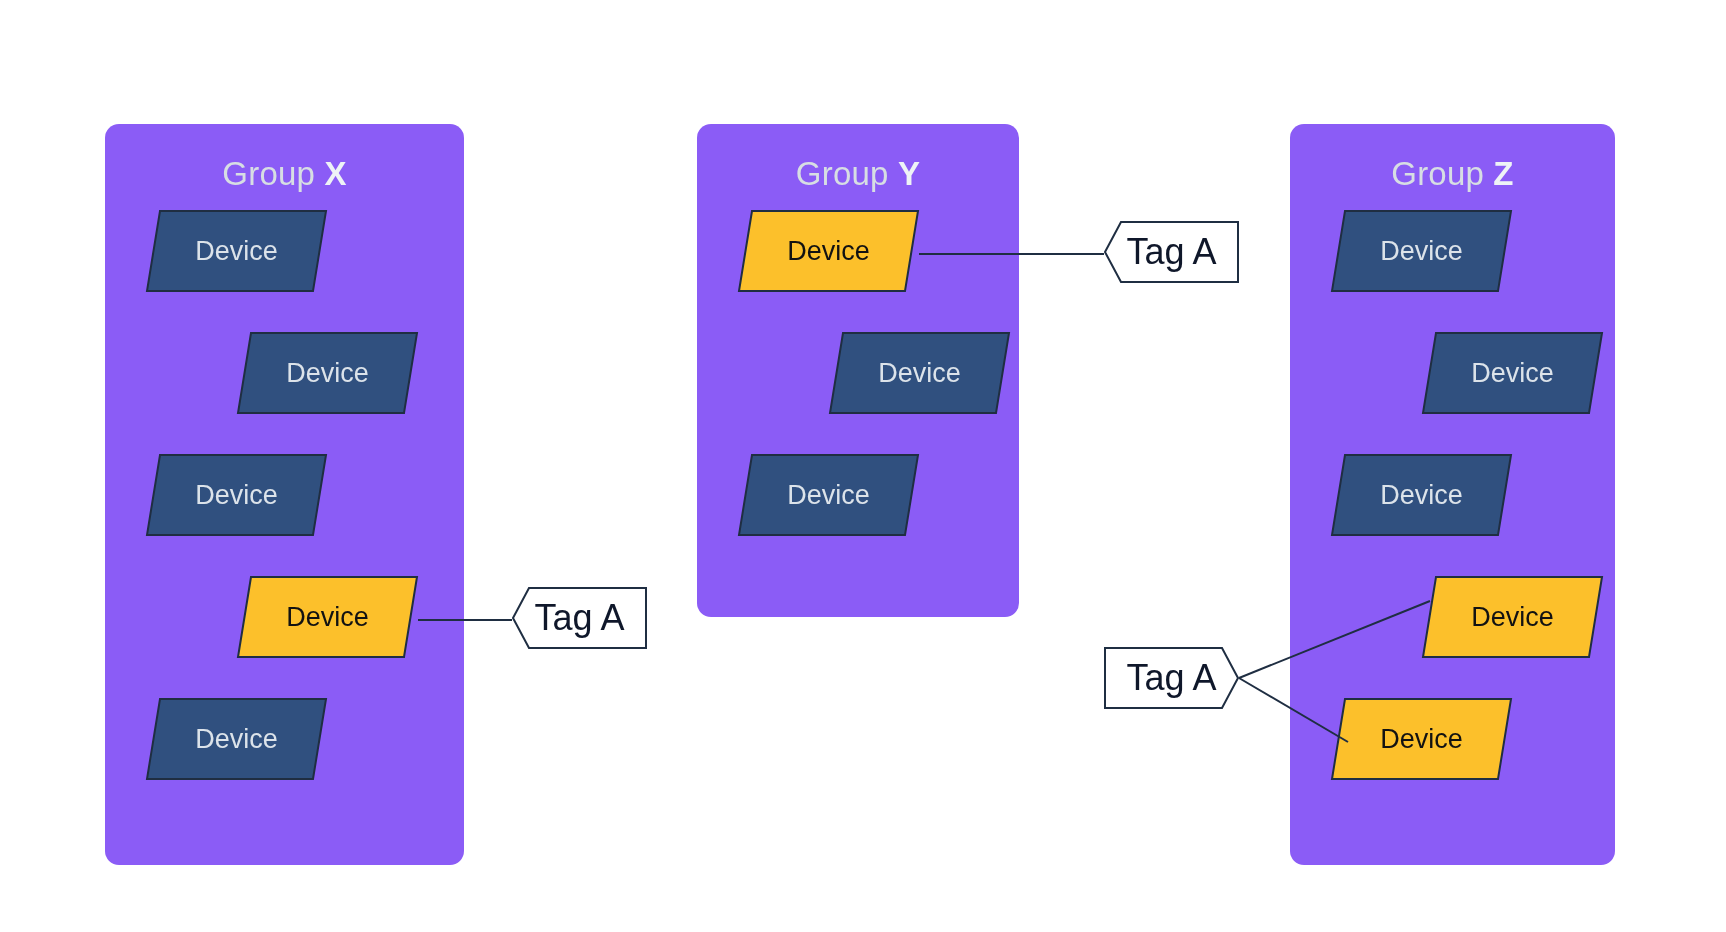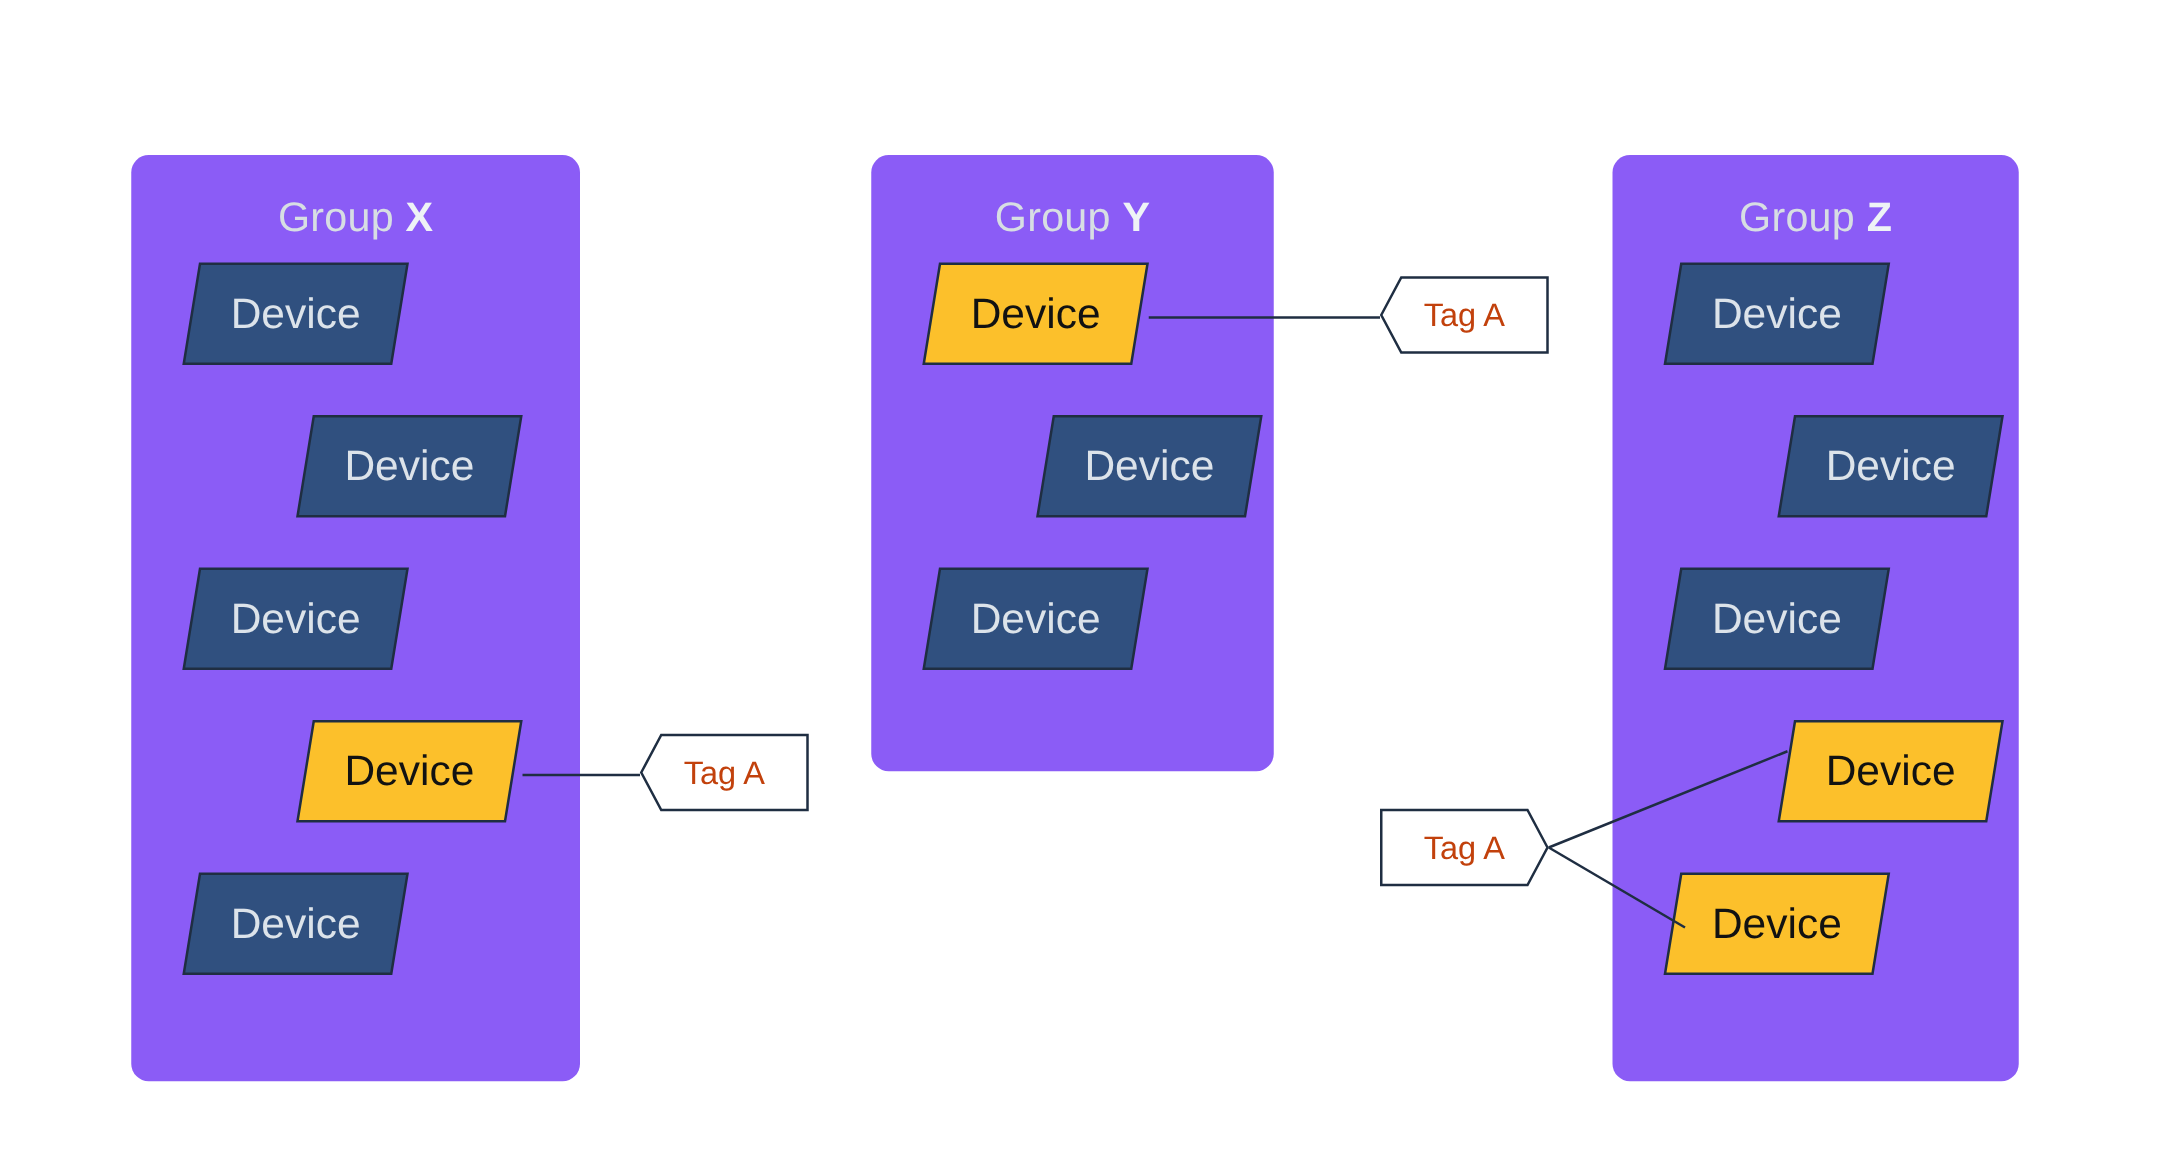--- a/index.html
+++ b/index.html
@@ -55,21 +55,21 @@
     left: 0;
     top: 0;
     width: 100%;
     height: 100%;
     display: block;
     overflow: visible;
   }
   .device .device-label {
     position: relative;
     z-index: 2;
-    font-size: 34px;
+    font-size: 27px;
     line-height: 1;
     white-space: nowrap;
     pointer-events: none;
   }
   .device.blue .device-label { color: #dce3ea; font-weight: 400; }
   .device.yellow .device-label { color: #121212; font-weight: 400; }
 
   
   .tag {
     position: absolute;
@@ -83,22 +83,22 @@
     left: 0;
     top: 0;
     width: 100%;
     height: 100%;
     display: block;
     overflow: visible;
   }
   .tag .tag-label {
     position: relative;
     z-index: 2;
-    font-size: 26px;
-    color: #c2410c;
+    font-size: 36px;
+    color: #0f172a;
     line-height: 1;
     white-space: nowrap;
     pointer-events: none;
   }
   
   #connector-layer {
     position: absolute;
     left: 0;
     top: 0;
     width: 1726px;

